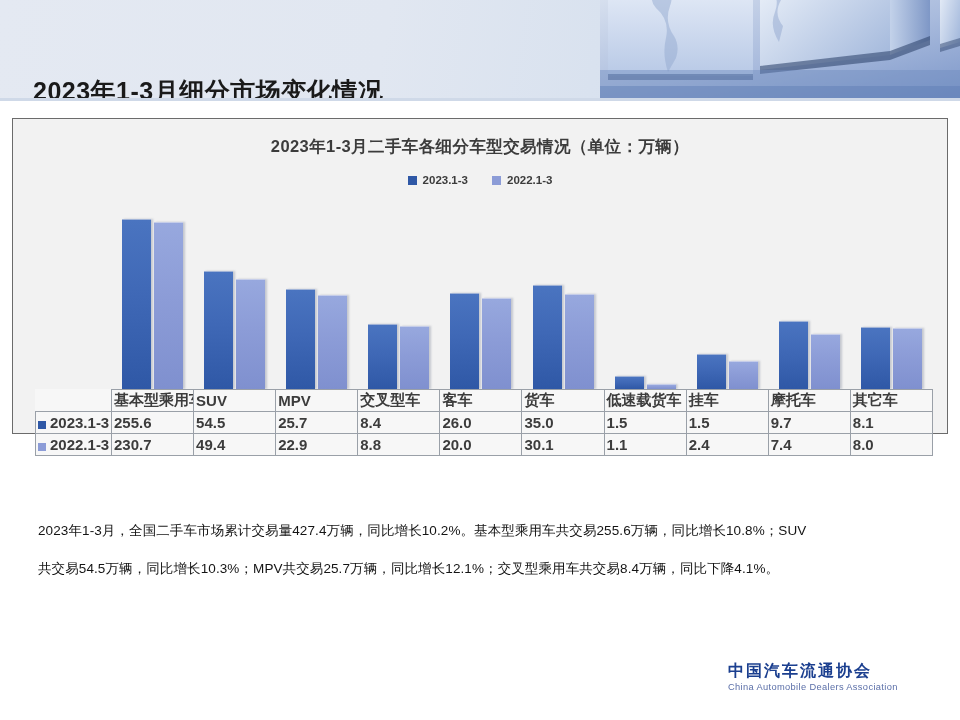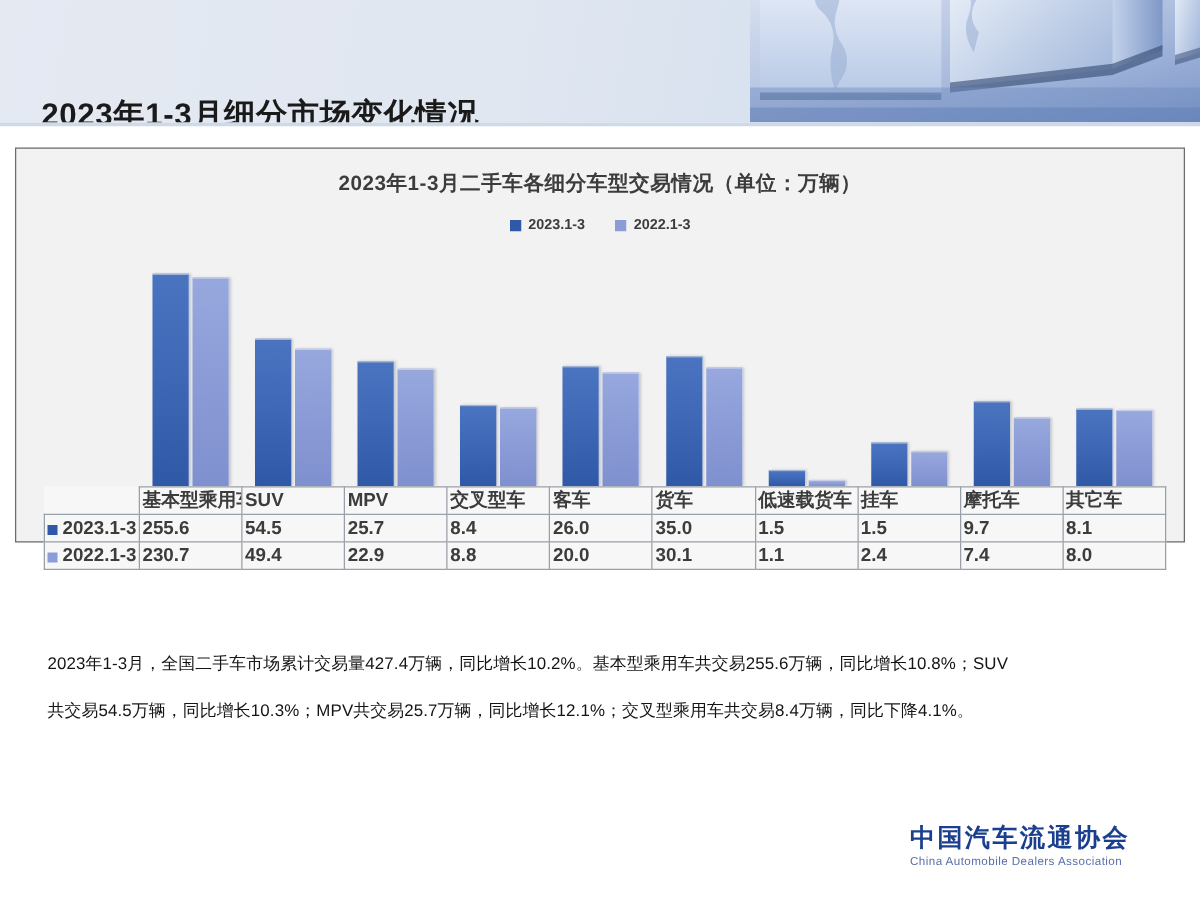--- a/index.html
+++ b/index.html
@@ -160,21 +160,21 @@
     position: absolute;
     left: 728px; top: 650px;
     width: 218px; height: 56px;
     display: flex;
     align-items: center;
     gap: 8px;
   }
   .logo-mark { position: relative; width: 62px; height: 52px; flex: none; }
   .logo-text { display: flex; flex-direction: column; justify-content: center; }
   .logo-cn {
-    font-size: 20px;
+    font-size: 16px;
     font-weight: bold;
     color: #1b3f8f;
     letter-spacing: 2px;
     line-height: 1.1;
   }
   .logo-en {
     font-size: 9.3px;
     color: #5b6fa8;
     letter-spacing: 0.35px;
     line-height: 1.25;

